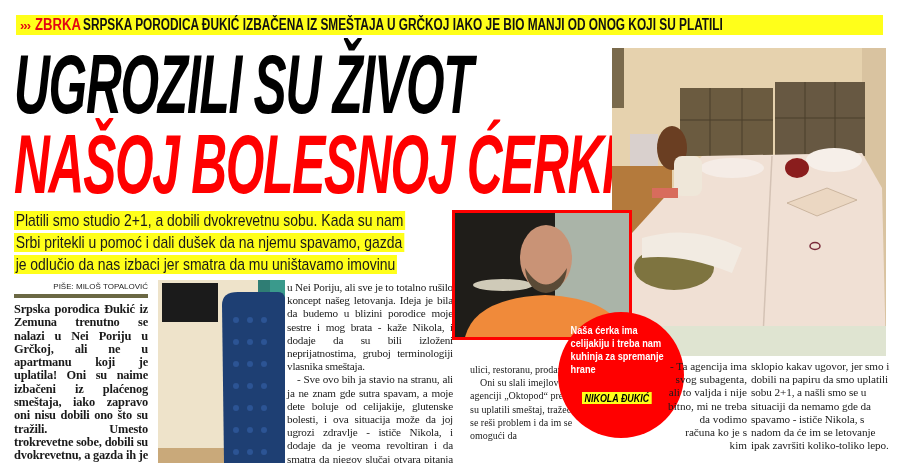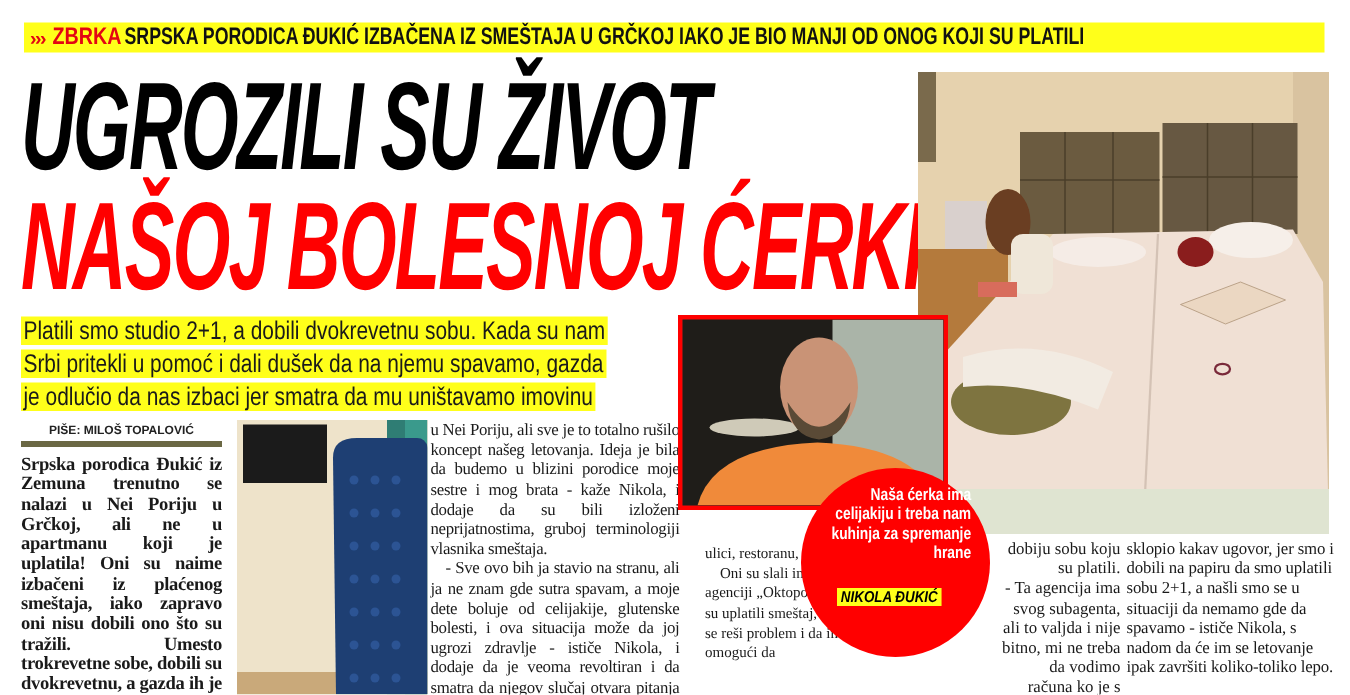--- a/index.html
+++ b/index.html
@@ -15,41 +15,41 @@
   .hl { position:absolute; left:14px; font-family:"Liberation Sans", sans-serif; font-weight:bold; font-style:italic; white-space:nowrap; transform-origin:left top; letter-spacing:-2px; line-height:1; }
   .hl1 { top:43px; color:#000; font-size:80px; transform:scale(0.62,1.04); }
   .hl2 { top:123px; color:#ff0000; font-size:80px; transform:scale(0.62,1.04); }
 
   
   .deck { position:absolute; left:14px; top:210px; width:420px; font-family:"Liberation Sans", sans-serif; font-weight:normal; font-size:17px; line-height:22px; }
   .deck span { background:#ffff1a; box-decoration-break:clone; -webkit-box-decoration-break:clone; padding:0 2px; transform-origin:left; }
   .deck .line { display:block; white-space:nowrap; transform:scaleX(0.82); transform-origin:left center; }
 
   
-  .byline { position:absolute; left:14px; top:282px; width:134px; text-align:center; font-family:"Liberation Sans", sans-serif; font-weight:bold; font-size:8px; color:#222; }
+  .byline { position:absolute; left:14px; top:282px; width:134px; text-align:right; font-family:"Liberation Sans", sans-serif; font-weight:normal; font-size:8px; color:#222; }
   .byline-rule { position:absolute; left:14px; top:294px; width:134px; height:4px; background:#6b6844; }
 
   
   .col { position:absolute; font-size:11.6px; line-height:13.2px; text-align:justify; }
   .col p { margin:0; }
   .col1 { left:14px; top:303px; width:134px; font-weight:bold; font-size:12.4px; line-height:13.3px; letter-spacing:-0.2px; }
   .col2 { left:287px; top:281px; width:166px; font-size:11.2px; letter-spacing:-0.2px; }
   .col3 { left:470px; top:363px; width:125px; text-align:left; font-size:10px; }
   .col4 { left:667px; top:360px; width:80px; font-size:11.2px; text-align:right; }
   .col5 { left:751px; top:360px; width:140px; font-size:11.2px; text-align:left; letter-spacing:-0.1px; }
   .indent { text-indent:10px; }
 
   
   .photo { position:absolute; overflow:hidden; }
   .photo-mattress { left:158px; top:280px; width:127px; height:183px; background:linear-gradient(180deg,#ede2c8 0%,#e9dcc1 60%,#d8c3a0 100%); }
   .photo-bed { left:612px; top:48px; width:274px; height:308px; background:#e9d6b4; }
   .photo-man { left:452px; top:210px; width:180px; height:130px; border:3px solid #ff0000; background:#2b2a25; box-sizing:border-box; }
 
   
-  .quote { position:absolute; left:534px; top:312px; width:126px; height:126px; border-radius:50%; background:#ff0000; color:#fff; font-family:"Liberation Sans", sans-serif; font-weight:bold; text-align:right; }
+  .quote { position:absolute; left:558px; top:312px; width:126px; height:126px; border-radius:50%; background:#ff0000; color:#fff; font-family:"Liberation Sans", sans-serif; font-weight:bold; text-align:left; }
   .quote .qtext { position:absolute; left:0; right:0; top:12px; font-size:11.5px; line-height:13px; transform:scaleX(0.8); }
   .quote .qname { position:absolute; left:24px; top:80px; background:#ffff1a; color:#000; font-style:italic; font-size:10.5px; padding:0 3px; transform:scaleX(0.85); transform-origin:left; white-space:nowrap; }
 </style>
 </head>
 <body>
 
 <div class="kicker">
   <span class="arrows">›››</span>
   <span class="tag">ZBRKA</span>
   <span class="rest">SRPSKA PORODICA ĐUKIĆ IZBAČENA IZ SMEŠTAJA U GRČKOJ IAKO JE BIO MANJI OD ONOG KOJI SU PLATILI</span>
@@ -167,19 +167,18 @@
   <p>ulici, restoranu, prodavnici...</p>
   <p class="indent">Oni su slali imejlove agenciji „Oktopod“ preko koje su uplatili smeštaj, tražeći da se reši problem i da im se omogući da</p>
 </div>
 
 <div class="quote">
   <div class="qtext">Naša ćerka ima celijakiju i treba nam kuhinja za spremanje hrane</div>
   <div class="qname">NIKOLA ĐUKIĆ</div>
 </div>
 
 <div class="col col4">
-  <p>dobiju sobu koju su platili.</p>
   <p>- Ta agencija ima svog subagenta, ali to valjda i nije bitno, mi ne treba da vodimo računa ko je s kim</p>
 </div>
 
 <div class="col col5">
   <p>sklopio kakav ugovor, jer smo i dobili na papiru da smo uplatili sobu 2+1, a našli smo se u situaciji da nemamo gde da spavamo - ističe Nikola, s nadom da će im se letovanje ipak završiti koliko-toliko lepo.</p>
 </div>
 
 </body></html>

